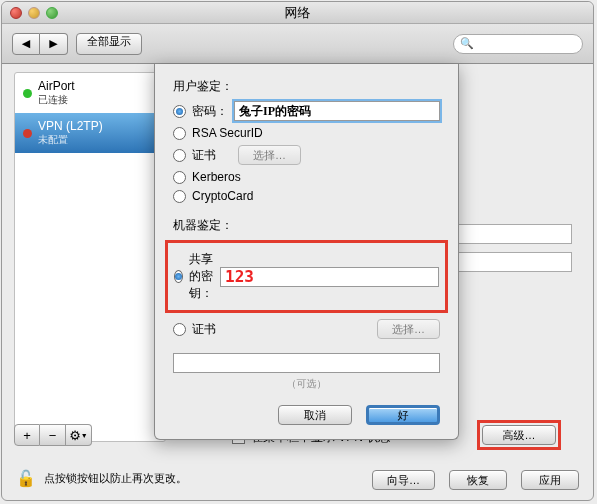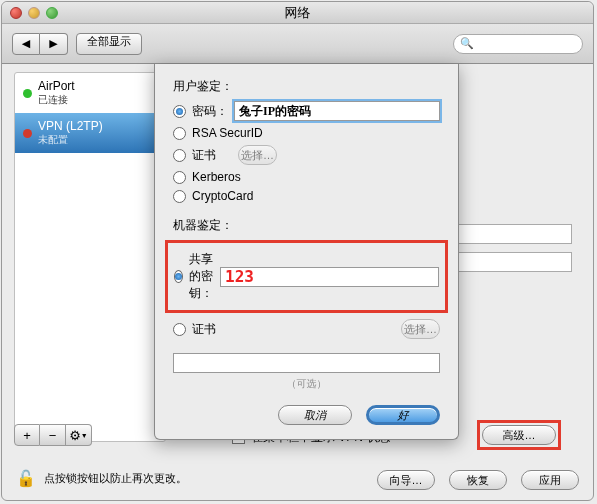--- a/index.html
+++ b/index.html
@@ -49,29 +49,29 @@
 
 .label-row { font-size: 12px; margin-bottom: 6px; }
 .radio-row { font-size: 12px; margin: 5px 0; display: flex; align-items: center; gap: 6px; }
 .radio { width: 13px; height: 13px; border-radius: 50%; border: 1px solid #666; background: #fff; display: inline-flex; align-items: center; justify-content: center; }
 .radio.on::after { content: ""; width: 7px; height: 7px; border-radius: 50%; background: radial-gradient(#6ab7f5,#1a5fa8); }
 
 .field { display: flex; align-items: center; }
 .textinput { flex: 1; height: 20px; border: 1px solid #999; background: #fff; padding: 0 4px; font-size: 12px; box-shadow: 0 0 0 2px #7ab6e8; font-weight: bold;}
 .textinput2 { flex: 1; height: 20px; border: 1px solid #999; background: #fff; padding: 0 4px; font-size: 16px; color: #e22; font-family: Menlo, monospace; font-weight: bold; }
 
-.macbtn { height: 20px; padding: 0 2px; font-size: 11px; background: linear-gradient(#fdfdfd,#d8d8d8); border: 1px solid #888; border-radius: 10px; box-shadow: inset 0 1px 0 #fff; }
+.macbtn { height: 20px; padding: 0 14px; font-size: 11px; background: linear-gradient(#fdfdfd,#d8d8d8); border: 1px solid #888; border-radius: 4px; box-shadow: inset 0 1px 0 #fff; }
 .macbtn.primary { background: linear-gradient(#a5d3f7,#4f9de3); border-color: #3b79b8; }
 
 .redbox { border: 3px solid #e23b2e; }
 
 .machine-box { border: 3px solid #e23b2e; padding: 3px 6px; margin: 6px -8px; }
 
 .sheetbtns { display: flex; justify-content: flex-end; gap: 14px; margin-top: 14px; }
-.sheetbtns .macbtn { min-width: 74px; font-style: italic; }
+.sheetbtns .macbtn { min-width: 74px; }
 
 .grouprow { display: flex; align-items: center; gap: 8px; margin-top: 14px;}
 .grouprow .lab { font-size: 12px; width: 86px; text-align: right; }
 .grouprow input { flex: 1; height: 20px; border: 1px solid #999; background: #fff; padding: 0 4px; font-size: 12px;}
 .optlab { font-size: 10px; color: #888; text-align: center; margin-top: 4px; }
 
 .bg-input { position: absolute; height: 20px; background: #fff; border: 1px solid #aaa; }
 
 .statusbar { position: absolute; bottom: 48px; left: 230px; display:flex; align-items:center; gap:6px; font-size:12px;}
 .checkbox { width: 13px; height: 13px; border: 1px solid #777; background: #fff; display: inline-block; }

